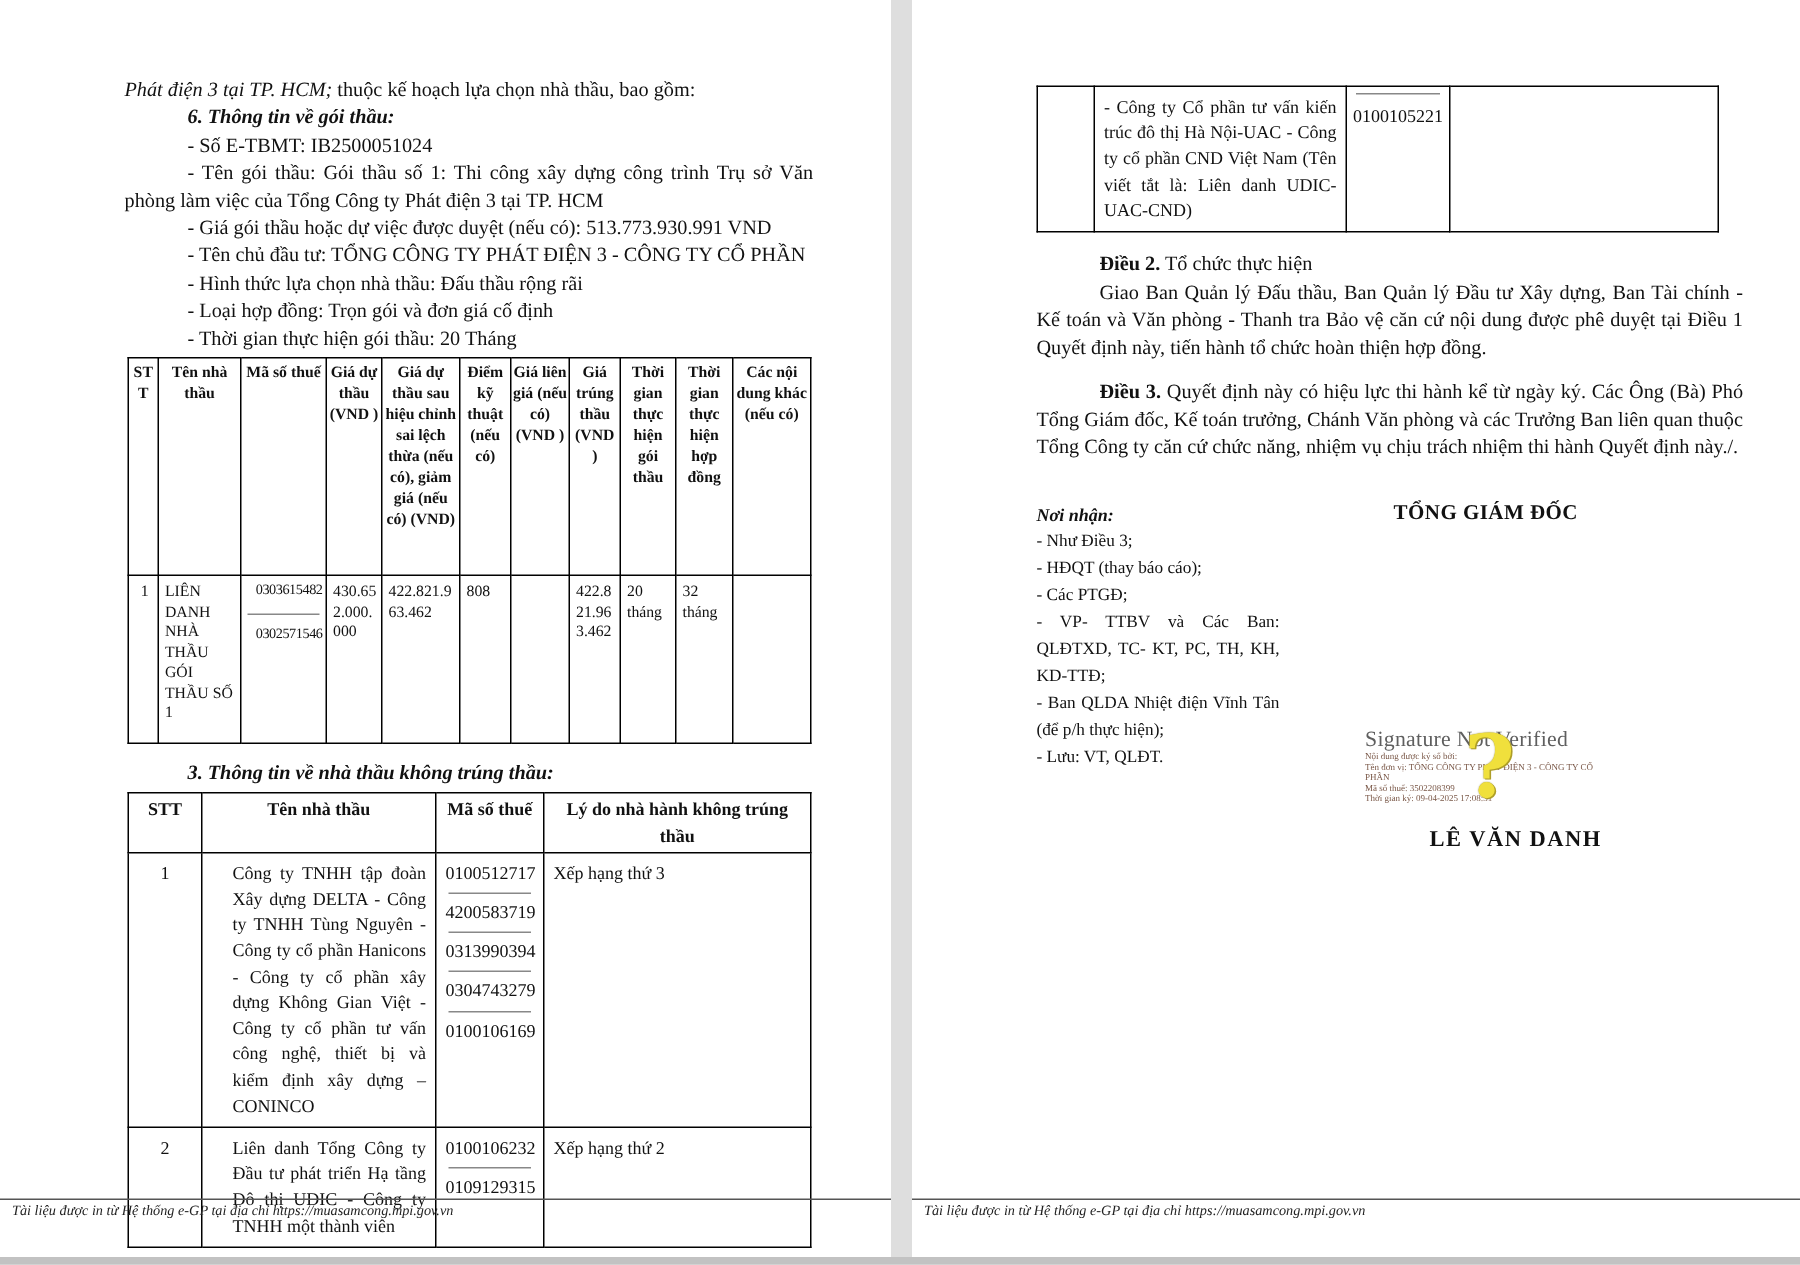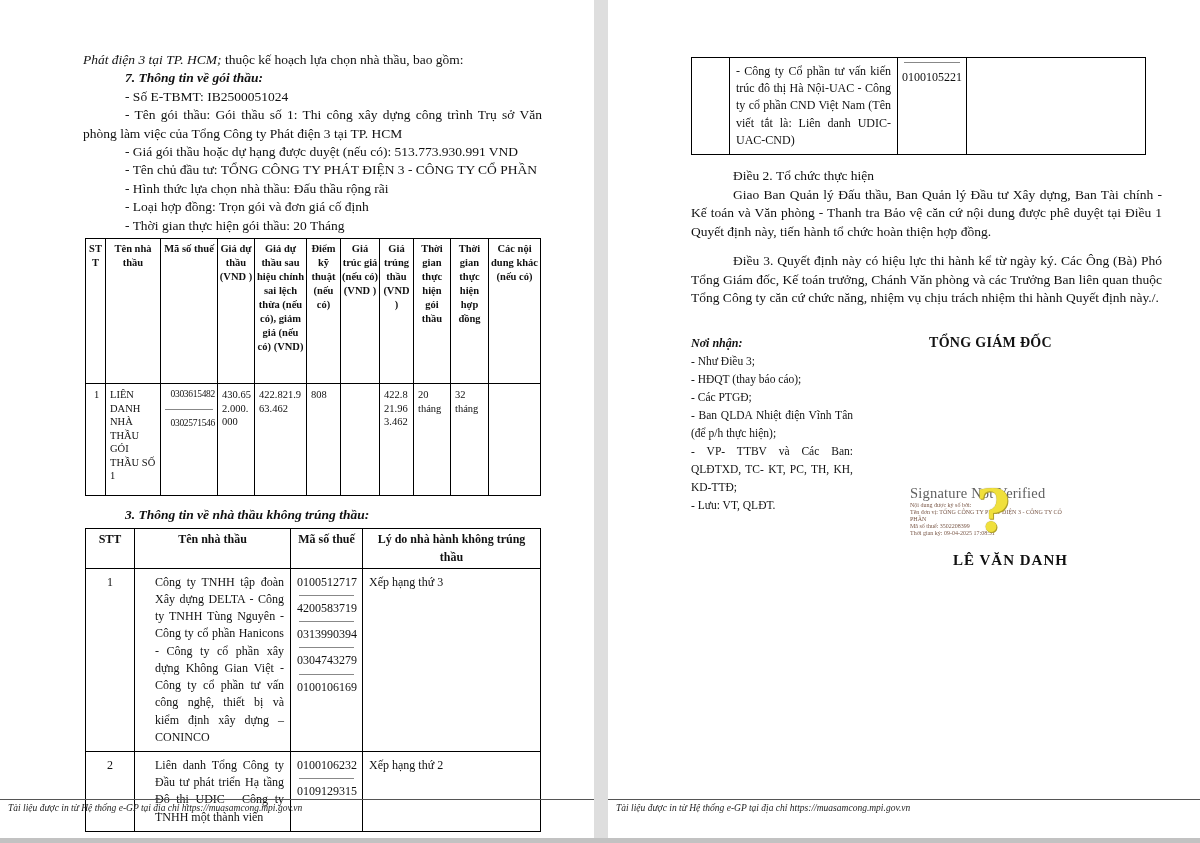--- a/index.html
+++ b/index.html
@@ -6,21 +6,21 @@
   html,body { width:1200px; height:843px; overflow:hidden; }
   body { background:#c9c9c9; font-family:"Liberation Serif","DejaVu Serif",serif; color:#111; }
   .viewer { position:relative; width:1200px; height:843px; background:#dedede; }
   .page { position:absolute; top:0; height:838px; background:#ffffff; }
   .page-left { left:0; width:594px; }
   .page-right { left:608px; width:592px; }
   .content { position:relative; padding:51px 52px 0 83px; font-size:13.5px; line-height:18.4px; text-align:justify; }
   .content-r { position:relative; padding:0 38px 0 83px; font-size:13.5px; line-height:18.5px; text-align:justify; }
   .indent { text-indent:42px; }
   .sec-title { font-weight:bold; font-style:italic; }
-  .b { font-weight:normal;margin-top:44px; }
+  .b { font-weight:bold;margin-top:44px; }
   
   table { border-collapse:collapse; table-layout:fixed; }
   td, th { border:1px solid #000; vertical-align:top; }
   .tbl-winner { width:455px; margin:3px 0 0 2px; font-size:10.5px; line-height:13.5px; text-align:left; }
   .tbl-winner th { font-weight:bold; text-align:center; padding:3px 1px; line-height:14px; }
   .tbl-winner td { padding:4px 2px 4px 4px; }
   .tbl-winner .num { word-break:break-all; }
   .taxcell { padding:4px 2px !important; text-align:right; font-size:9.5px; letter-spacing:-0.3px; }
   .taxsep { border-top:1px solid #888; margin:7px 2px; height:0; }
   
@@ -49,24 +49,24 @@
   .bottom-strip { position:absolute; left:0; right:0; top:838px; height:5px; background:#c2c2c2; }
 </style>
 </head>
 <body>
 
 <div class="viewer">
 
   <div class="page page-left">
     <div class="content">
       <p><i>Phát điện 3 tại TP. HCM;</i><span> thuộc kế hoạch lựa chọn nhà thầu, bao gồm:</span></p>
-      <p class="sec-title indent">7. Thông tin về gói thầu:</p>
+      <p class="sec-title indent">6. Thông tin về gói thầu:</p>
       <p class="indent">- Số E-TBMT: IB2500051024</p>
       <p class="indent">- Tên gói thầu: Gói thầu số 1: Thi công xây dựng công trình Trụ sở Văn phòng làm việc của Tổng Công ty Phát điện 3 tại TP. HCM</p>
-      <p class="indent">- Giá gói thầu hoặc dự hạng được duyệt (nếu có): 513.773.930.991 VND</p>
+      <p class="indent">- Giá gói thầu hoặc dự việc được duyệt (nếu có): 513.773.930.991 VND</p>
       <p class="indent">- Tên chủ đầu tư: TỔNG CÔNG TY PHÁT ĐIỆN 3 - CÔNG TY CỔ PHẦN</p>
       <p class="indent">- Hình thức lựa chọn nhà thầu: Đấu thầu rộng rãi</p>
       <p class="indent">- Loại hợp đồng: Trọn gói và đơn giá cố định</p>
       <p class="indent">- Thời gian thực hiện gói thầu: 20 Tháng</p>
 
       <table class="tbl-winner">
         <colgroup>
           <col style="width:20px">
             <col style="width:55px">
             <col style="width:57px">
@@ -80,21 +80,21 @@
             <col style="width:52px">
         </colgroup>
         <tbody>
             <tr style="height:145px;">
           <th style="word-break:break-all;">STT</th>
           <th>Tên nhà thầu</th>
           <th>Mã số thuế</th>
           <th>Giá dự thầu (VND )</th>
           <th>Giá dự thầu sau hiệu chỉnh sai lệch thừa (nếu có), giảm giá (nếu có) (VND)</th>
           <th>Điểm kỹ thuật (nếu có)</th>
-          <th>Giá trúc giá (nếu có) (VND )</th>
+          <th>Giá liên giá (nếu có) (VND )</th>
           <th>Giá trúng thầu (VND )</th>
           <th>Thời gian thực hiện gói thầu</th>
           <th>Thời gian thực hiện hợp đồng</th>
           <th>Các nội dung khác (nếu có)</th>
         </tr>
         <tr style="height:112px;">
           <td style="text-align:center;">1</td>
           <td>LIÊN DANH NHÀ THẦU GÓI THẦU SỐ 1</td>
           <td class="taxcell">
             <div>0303615482</div>
@@ -193,22 +193,22 @@
       <p class="indent">Giao Ban Quản lý Đấu thầu, Ban Quản lý Đầu tư Xây dựng, Ban Tài chính - Kế toán và Văn phòng - Thanh tra Bảo vệ  căn cứ nội dung được phê duyệt tại Điều 1 Quyết định này, tiến hành tổ chức hoàn thiện hợp đồng.</p>
       <p class="indent" style="margin-top:11px;"><span class="b">Điều 3.</span><span> Quyết định này có hiệu lực thi hành kể từ ngày ký. Các Ông (Bà) Phó Tổng Giám đốc, Kế toán trưởng, Chánh Văn phòng và các Trưởng Ban liên quan thuộc Tổng Công ty căn cứ chức năng, nhiệm vụ chịu trách nhiệm thi hành Quyết định này./.</span></p>
     </div>
 
     <div class="sig-zone" style="margin-top:12px;">
       <div class="noinhan">
         <div class="t">Nơi nhận:</div>
         <div>- Như Điều 3;</div>
         <div>- HĐQT (thay báo cáo);</div>
         <div>- Các PTGĐ;</div>
+        <div>- VP- TTBV và Các Ban: QLĐTXD, TC- KT, PC, TH, KH, KD-TTĐ;</div>
         <div>- Ban QLDA Nhiệt điện Vĩnh Tân (để p/h thực hiện);</div>
-        <div>- VP- TTBV và Các Ban: QLĐTXD, TC- KT, PC, TH, KH, KD-TTĐ;</div>
         <div>- Lưu: VT, QLĐT.</div>
       </div>
 
       <div class="signer-title">TỔNG GIÁM ĐỐC</div>
 
       <div class="stamp">
         <div class="stamp-big">Signature Not Verified</div>
         <div class="stamp-small">Nội dung được ký số bởi:</div>
         <div class="stamp-small">Tên đơn vị: TỔNG CÔNG TY PHÁT ĐIỆN 3 - CÔNG TY CỔ PHẦN</div>
         <div class="stamp-small">Mã số thuế: 3502208399</div>

